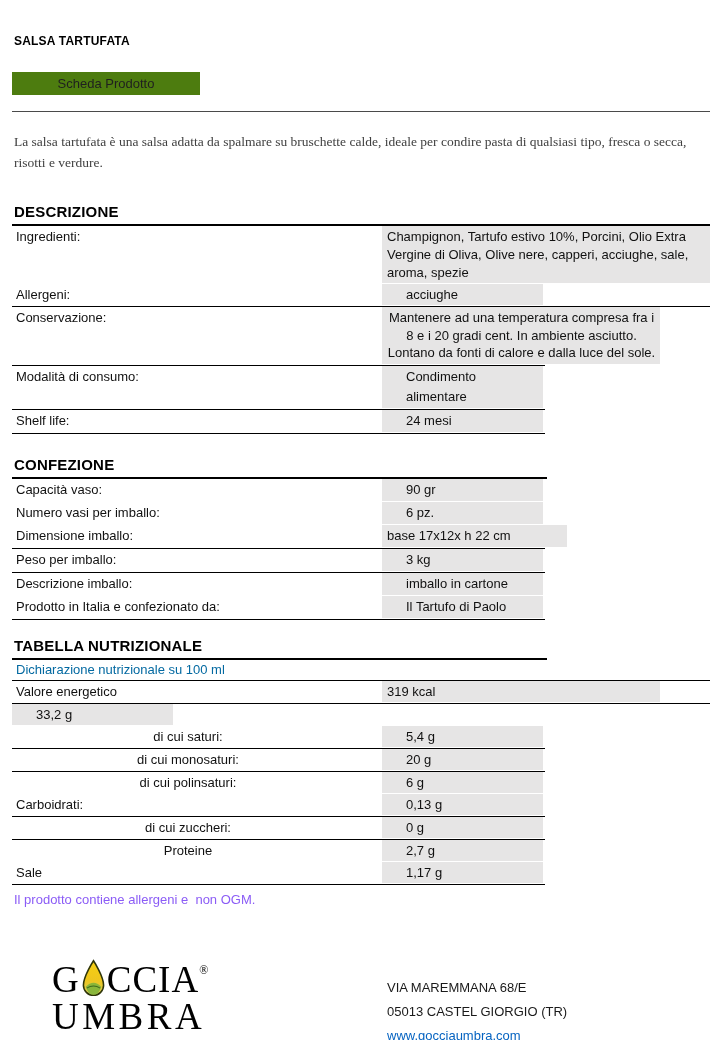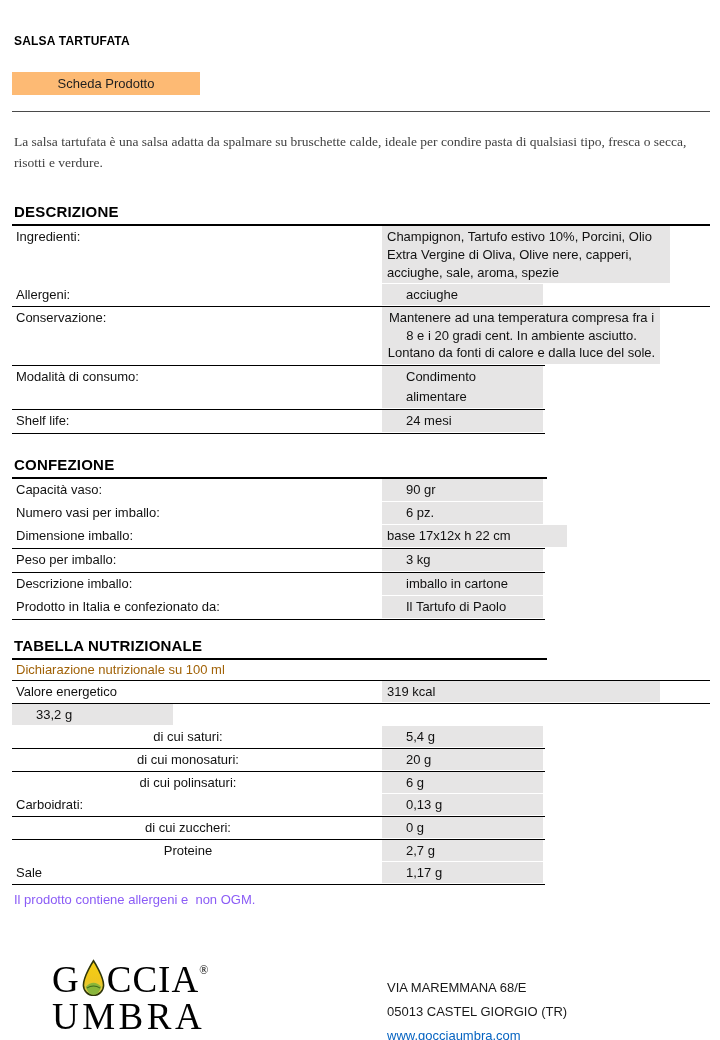--- a/index.html
+++ b/index.html
@@ -5,21 +5,21 @@
   * { margin:0; padding:0; box-sizing:border-box; }
   html,body { background:#ffffff; }
   .page {
     width:720px; height:1040px; background:#ffffff; overflow:hidden;
     font-family:"Liberation Sans", sans-serif; color:#1a1a1a;
     padding:34px 10px 0 12px; position:relative;
   }
   .title { font-size:12px; font-weight:bold; letter-spacing:0.2px; color:#000; padding-left:2px; }
   .badge {
     margin-top:24px; width:188px; height:23px; line-height:23px;
-    background:#fdba74; text-align:center; font-size:13px; color:#1f1f1f;
+    background:#4d7c0f; text-align:center; font-size:13px; color:#1f1f1f;
   }
   .top-rule { margin-top:16px; width:698px; border-top:1px solid #4a4a4a; }
   .intro {
     margin-top:19px; width:698px; font-family:"Liberation Serif", serif;
     font-size:13.5px; line-height:21px; color:#404040; padding-left:2px;
   }
   h2.sec {
     font-size:15px; font-weight:bold; color:#000; padding-left:2px;
     letter-spacing:0.2px;
   }
@@ -32,26 +32,26 @@
   .rule-short { width:533px; border-top:1.5px solid #000; }
   .trow { display:flex; align-items:flex-start; min-height:20px; font-size:13px; line-height:19px; }
   .trow.tall21 { min-height:21px; line-height:20px; }
   .tlabel { width:370px; padding:1px 6px 1px 4px; color:#111; }
   .tlabel.centered { text-align:center; padding-right:22px; }
   .tvalue {
     background:#e6e5e5; padding:1px 4px 1px 5px; margin-bottom:1px; color:#111;
     min-height:19px;
   }
   .v-std  { width:161px;padding-left:24px; }
-  .v-wide { width:288px; }
+  .v-wide { width:328px; }
   .v-full { width:278px; }
   .v-dim  { width:185px; }
   .tvalue.center { text-align:center; line-height:17.5px; padding-top:2px; padding-bottom:2px; }
   .ing-val { line-height:18px; padding-top:2px; }
-  .nutr-sub { font-size:13px; line-height:20px; padding-left:4px; min-height:20px; color:#a16207; }
+  .nutr-sub { font-size:13px; line-height:20px; padding-left:4px; min-height:20px; color:#0369a1; }
   .footnote { margin-top:7px; font-size:13px; color:#8b5cf6; padding-left:2px; white-space:pre-wrap; }
   .footer { display:flex; margin-top:43px; padding-left:30px; }
   .logo { width:240px; padding-left:10px; color:#000; }
   .logo-line1 {
     font-family:Liberation Serif, serif; font-size:37px; line-height:40px;
     letter-spacing:1px; white-space:nowrap;
   }
   .logo-line1 sup { font-size:12px; vertical-align:18px; letter-spacing:0; }
   .logo-drop { vertical-align:-7px; margin:0 1px; }
   .logo-line2 {

